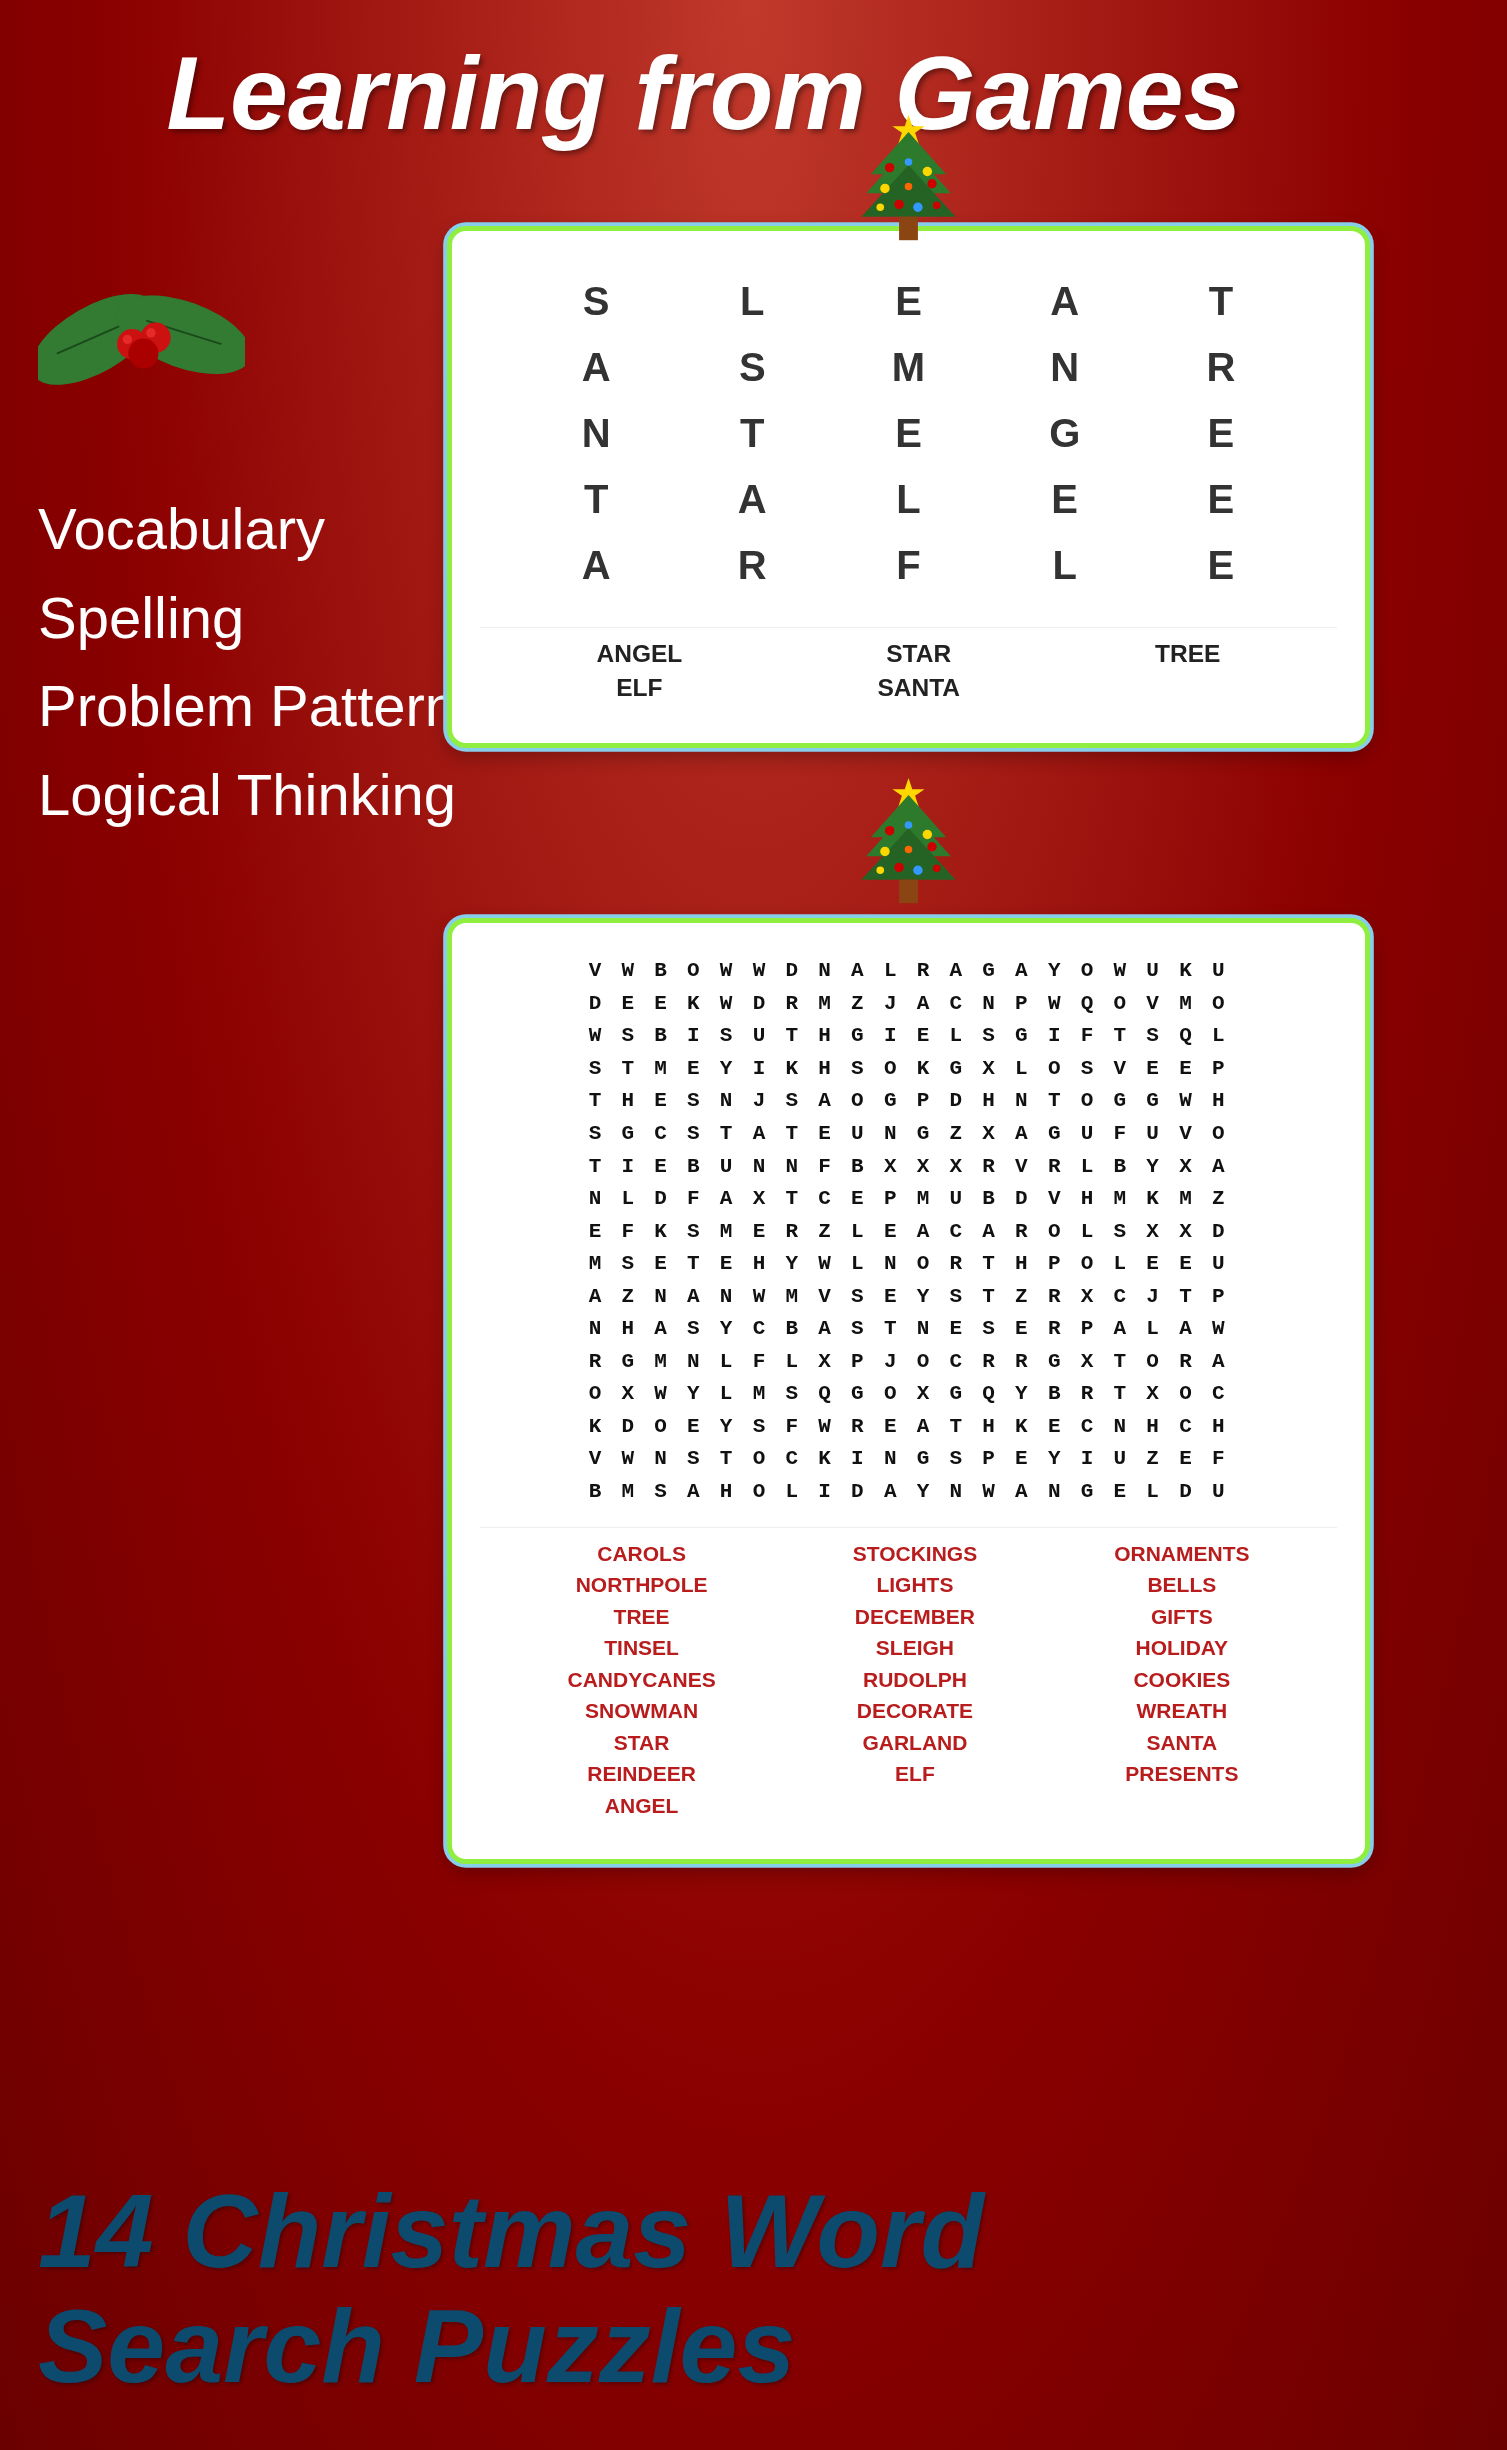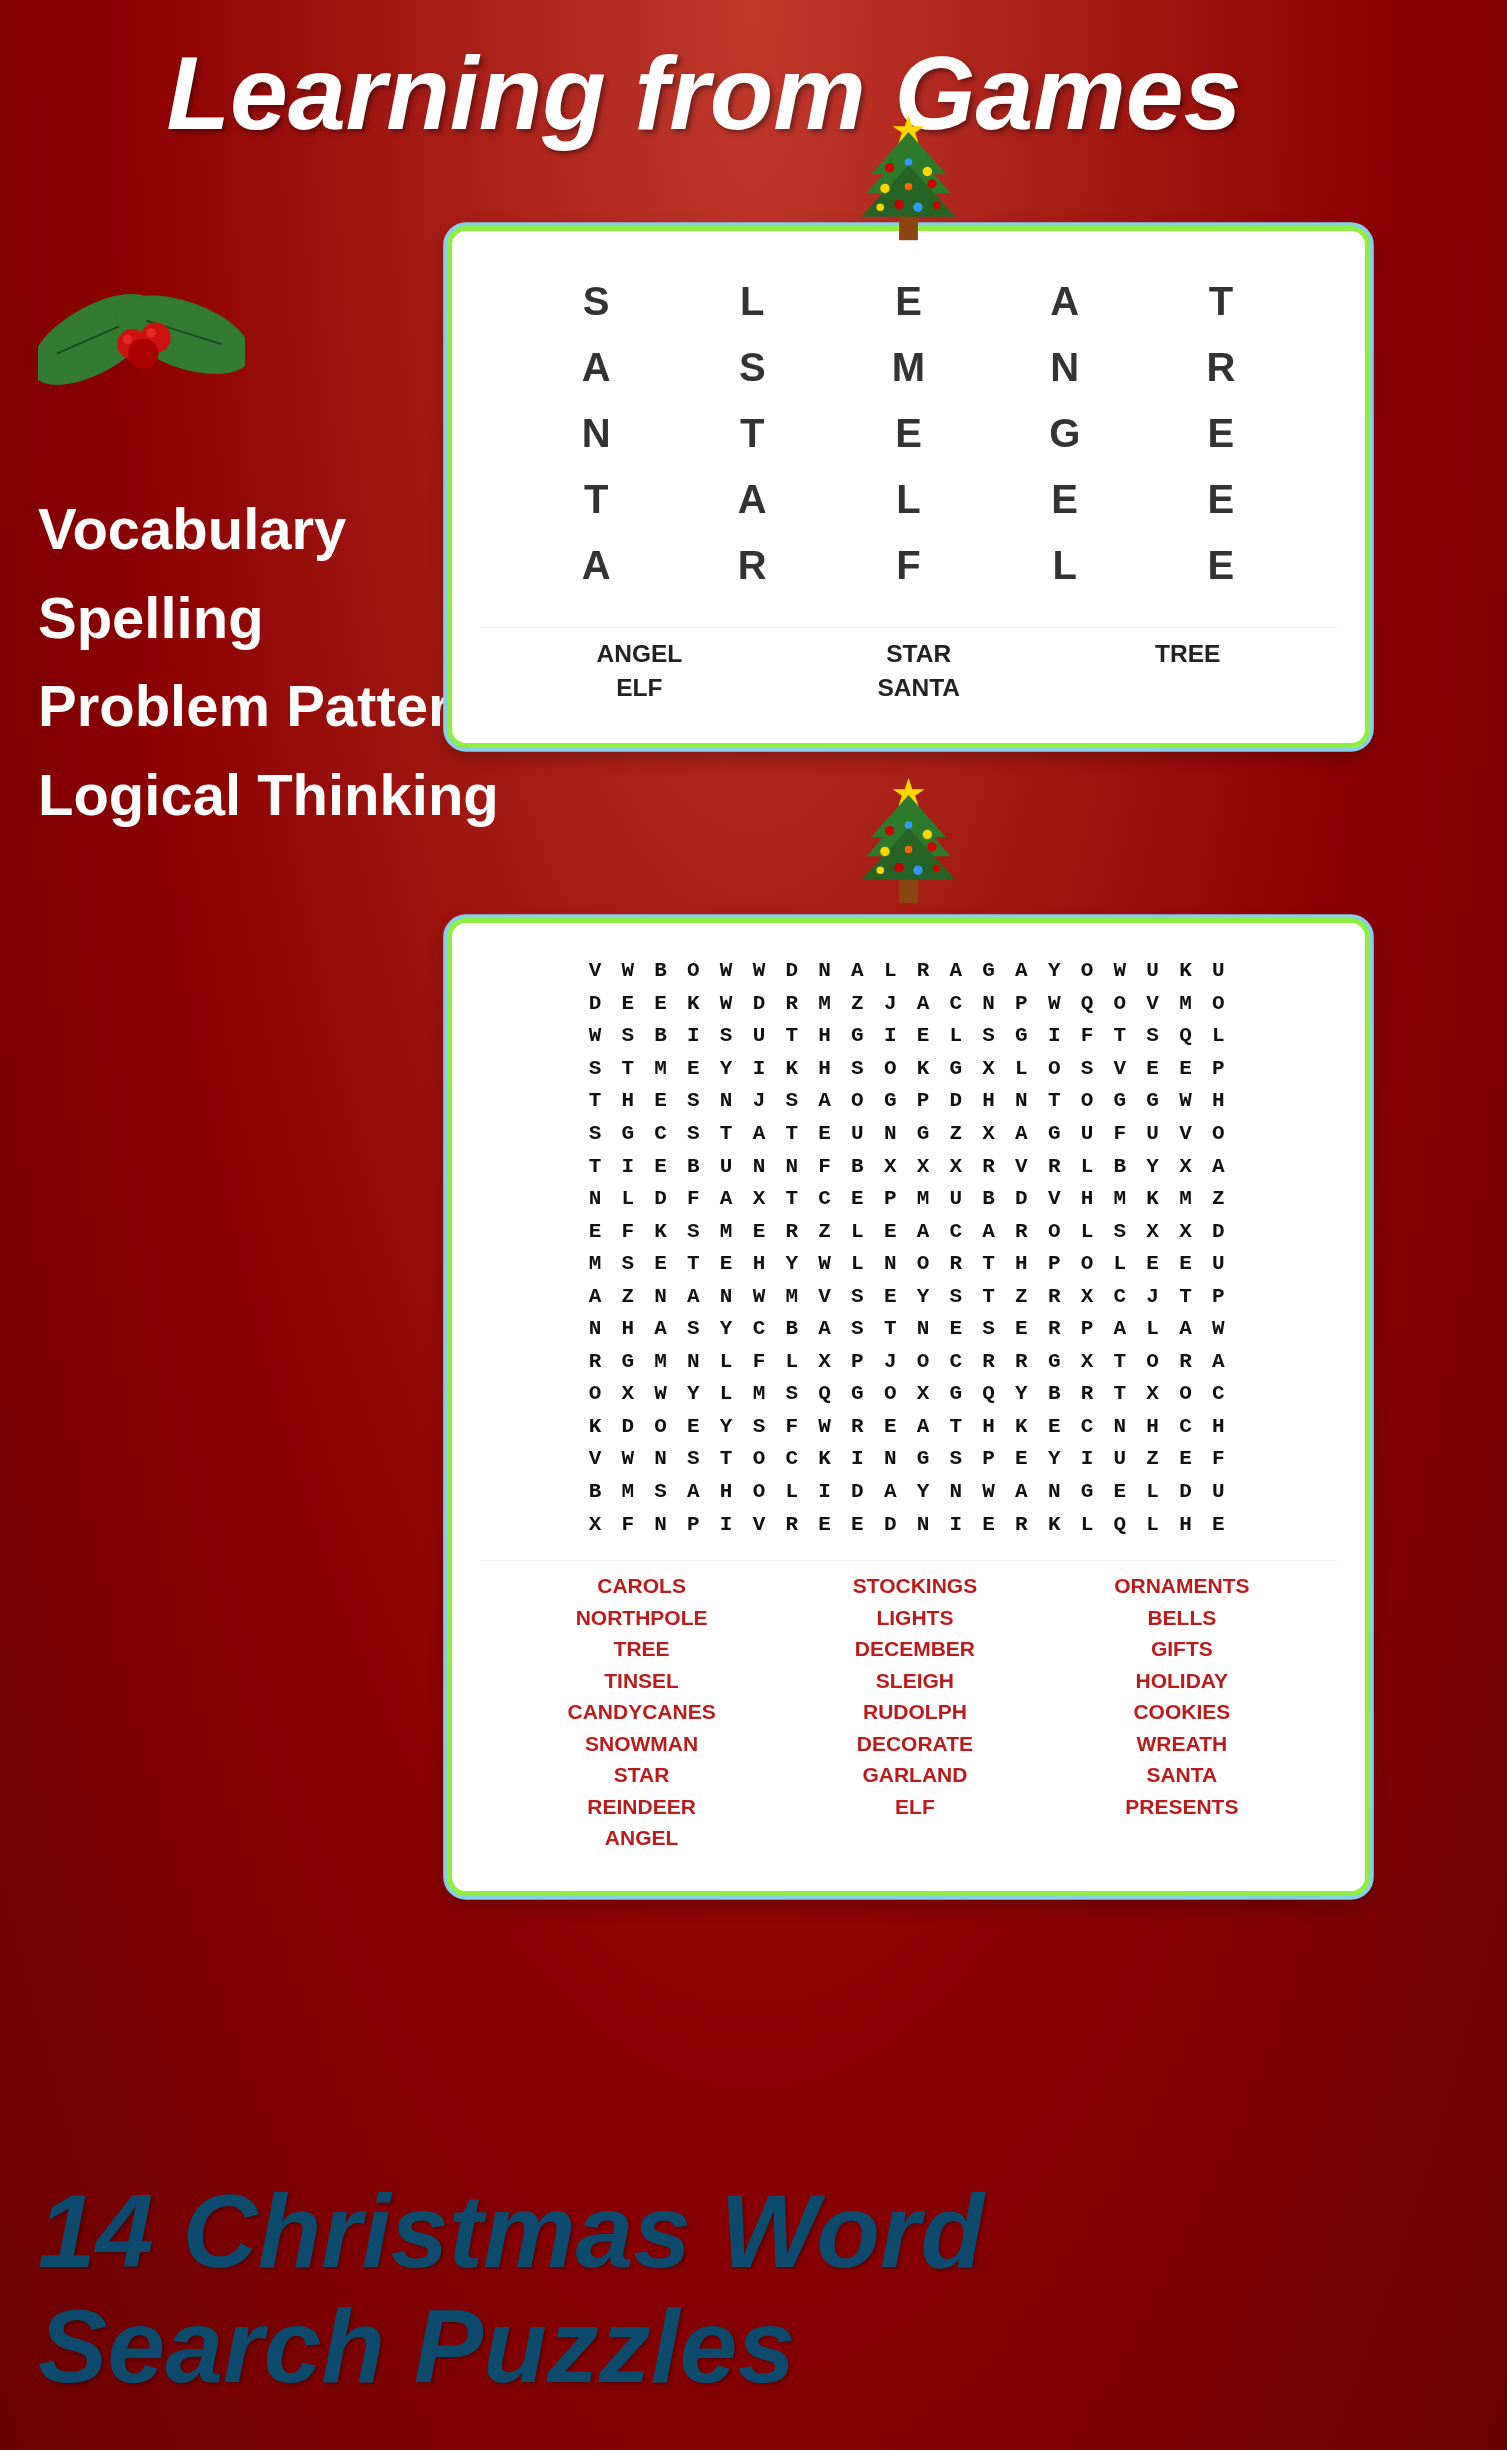--- a/index.html
+++ b/index.html
@@ -46,21 +46,21 @@
       height: 132px;
       margin-bottom: 57px;
     }
 
     
     .skills-list {
       margin-top: 38px;
     }
     .skill-item {
       font-size: 58px;
-      font-weight: 700;
+      font-weight: 400;
       color: white;
       margin-bottom: 19px;
       line-height: 1.2;
     }
 
     
     .right-panel {
       position: absolute;
       right: 38px;
       top: 113px;
@@ -338,21 +338,20 @@
         <span class="grid-row">N L D F A X T C E P M U B D V H M K M Z</span>
         <span class="grid-row">E F K S M E R Z L E A C A R O L S X X D</span>
         <span class="grid-row">M S E T E H Y W L N O R T H P O L E E U</span>
         <span class="grid-row">A Z N A N W M V S E Y S T Z R X C J T P</span>
         <span class="grid-row">N H A S Y C B A S T N E S E R P A L A W</span>
         <span class="grid-row">R G M N L F L X P J O C R R G X T O R A</span>
         <span class="grid-row">O X W Y L M S Q G O X G Q Y B R T X O C</span>
         <span class="grid-row">K D O E Y S F W R E A T H K E C N H C H</span>
         <span class="grid-row">V W N S T O C K I N G S P E Y I U Z E F</span>
         <span class="grid-row">B M S A H O L I D A Y N W A N G E L D U</span>
-        <span class="grid-row">X F N P I V R E E D N I E R K L Q L H E</span>
       </div>
       <div class="word-list-large">
         <div class="word-col">
           <span class="word-item">CAROLS</span>
           <span class="word-item">NORTHPOLE</span>
           <span class="word-item">TREE</span>
           <span class="word-item">TINSEL</span>
           <span class="word-item">CANDYCANES</span>
           <span class="word-item">SNOWMAN</span>
           <span class="word-item">STAR</span>

